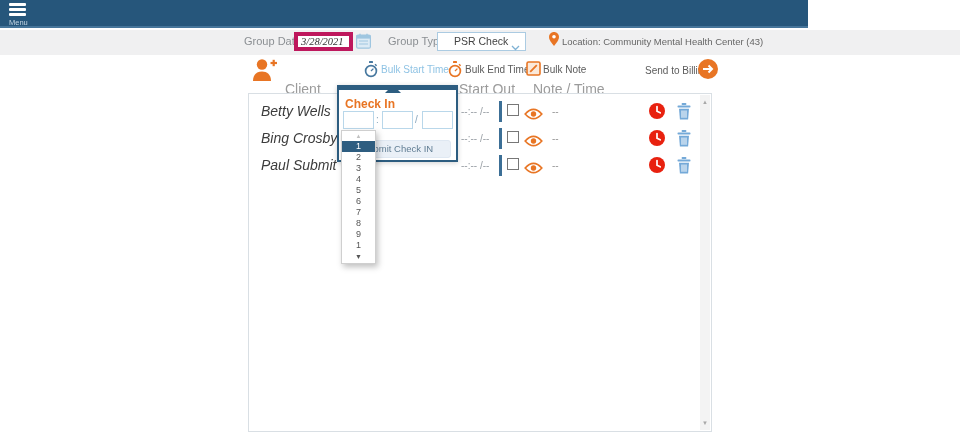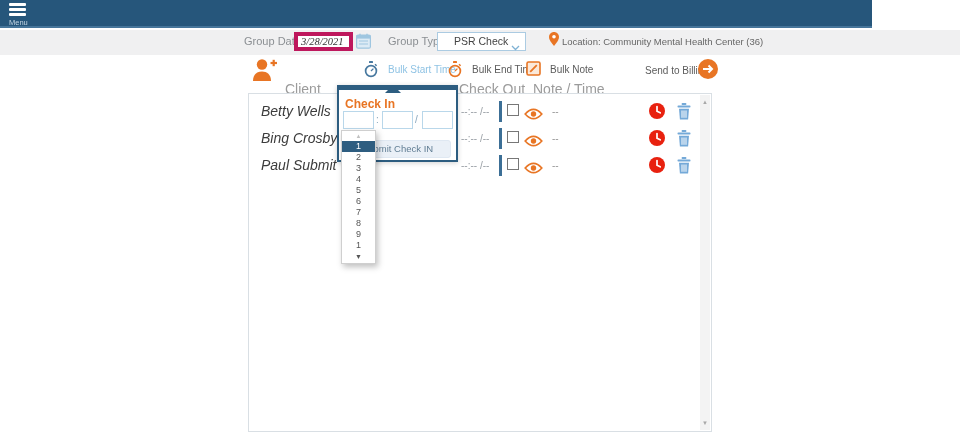--- a/index.html
+++ b/index.html
@@ -2,42 +2,42 @@
 <html><head>
 <meta charset="utf-8">
 <style>
   * { margin:0; padding:0; box-sizing:border-box; }
   html,body { background:#fff; }
   #app {
     position:relative; width:960px; height:442px; overflow:hidden;
     font-family:"Liberation Sans", sans-serif; background:#fff;
   }
   
-  .topbar { position:absolute; left:0; top:0; width:872px; height:28px;
+  .topbar { position:absolute; left:0; top:0; width:808px; height:28px;
     background:#26567b; border-bottom:2px solid #46759a; }
   .menu-btn { position:absolute; left:7px; top:3px; width:26px; height:23px; cursor:pointer; }
   .menu-bars span { display:block; width:17px; height:2.6px; background:#fff; border-radius:1px; margin:0 0 2.4px 2px; }
   .menu-label { position:absolute; left:2px; top:15px; font-size:7.5px; color:#c3d5e3; }
   
   .toolbar1 { position:absolute; left:0; top:30px; width:960px; height:25px; background:#f0f0f1; }
   .lbl { position:absolute; font-size:11px; color:#8b8f93; }
   .date-input { position:absolute; left:294px; top:32px; width:59px; height:19px;
     border:4px solid #be185d; background:#fff; font-family:"Liberation Serif", serif;
     font-style:italic; font-size:10.5px; color:#333; padding:0 3px; }
   .cal-icon { position:absolute; left:356px; top:33px; }
   .type-select { position:absolute; left:437px; top:32px; width:89px; height:19px;
     border:1px solid #abcbe2; background:#fff; font-size:10.5px; color:#444;
     line-height:17px; padding-left:16px; cursor:pointer; }
   .type-select .chev { position:absolute; right:5px; top:6px; }
   .pin-icon { position:absolute; left:549px; top:32px; }
   .loc-text { position:absolute; left:562px; top:36px; font-size:9.5px; color:#666; }
   
   .addperson { position:absolute; left:252px; top:58px; cursor:pointer; }
   .bulk-item { position:absolute; top:61px; cursor:pointer; }
-  .bulk-item .txt { position:absolute; left:24px; top:3px; font-size:10px; white-space:nowrap; }
+  .bulk-item .txt { position:absolute; left:17px; top:3px; font-size:10px; white-space:nowrap; }
   .bulk-start { left:364px; } .bulk-start .txt { color:#8fc3e4; }
   .bulk-end { left:448px; } .bulk-end .txt { color:#5b5b5b; }
   .bulk-note { left:526px; } .bulk-note .txt { color:#5b5b5b; }
   .send-billing { position:absolute; left:645px; top:59px; cursor:pointer; }
   .send-billing .txt { position:absolute; left:0; top:6px; font-size:10px; color:#5b5b5b; white-space:nowrap; }
   .send-billing .circ { position:absolute; left:53px; top:0; }
   
   .hdr { position:absolute; font-size:14px; color:#9b9b9b; }
   .grid { position:absolute; left:248px; top:93px; width:464px; height:339px;
     border:1px solid #d9dfe4; background:#fff; }
@@ -115,21 +115,21 @@
           <polyline points="1,1 4.5,4.5 8,1" fill="none" stroke="#7fb2d4" stroke-width="1.3"></polyline>
         </svg>
     </span>
   </div>
   <span class="pin-icon">
     <svg width="10" height="14" viewBox="0 0 10 14">
       <path d="M5 0 C2.2 0 0 2.2 0 5 c0 3.5 5 9 5 9 s5-5.5 5-9 C10 2.2 7.8 0 5 0 z" fill="#e87524"></path>
       <circle cx="5" cy="4.8" r="1.8" fill="#fff"></circle>
     </svg>
   </span>
-  <div class="loc-text">Location: Community Mental Health Center (36)</div>
+  <div class="loc-text">Location: Community Mental Health Center (43)</div>
 
   <div class="addperson">
     <span>
       <svg width="27" height="24" viewBox="0 0 27 24">
         <circle cx="10" cy="6.5" r="5.2" fill="#e87524"></circle>
         <path d="M1 23 c0-6.5 4-9.5 9-9.5 s9 3 9 9.5 z" fill="#e87524"></path>
         <line x1="18.5" y1="5" x2="25" y2="5" stroke="#e87524" stroke-width="2.2"></line>
         <line x1="21.7" y1="1.8" x2="21.7" y2="8.2" stroke="#e87524" stroke-width="2.2"></line>
       </svg>
     </span>
@@ -174,21 +174,21 @@
     <span class="circ">
       <svg width="20" height="20" viewBox="0 0 20 20">
         <circle cx="10" cy="10" r="10" fill="#e87524"></circle>
         <line x1="5" y1="10" x2="13.5" y2="10" stroke="#fff" stroke-width="2"></line>
         <polyline points="10.5,6.5 14,10 10.5,13.5" fill="none" stroke="#fff" stroke-width="2"></polyline>
       </svg>
     </span>
   </div>
 
   <div class="hdr" style="left:285px; top:81px;">Client</div>
-  <div class="hdr" style="left:459px; top:81px;">Check Out</div>
+  <div class="hdr" style="left:459px; top:81px;">Start Out</div>
   <div class="hdr" style="left:533px; top:81px;">Note / Time</div>
 
   <div class="grid">
     <div class="scrollbar">
       <div class="scroll-arrow scroll-up">▲</div>
       <div class="scroll-arrow scroll-down">▼</div>
     </div>
 
     <div class="row" style="top:4px;">
       <span class="name">Betty Wells</span>

